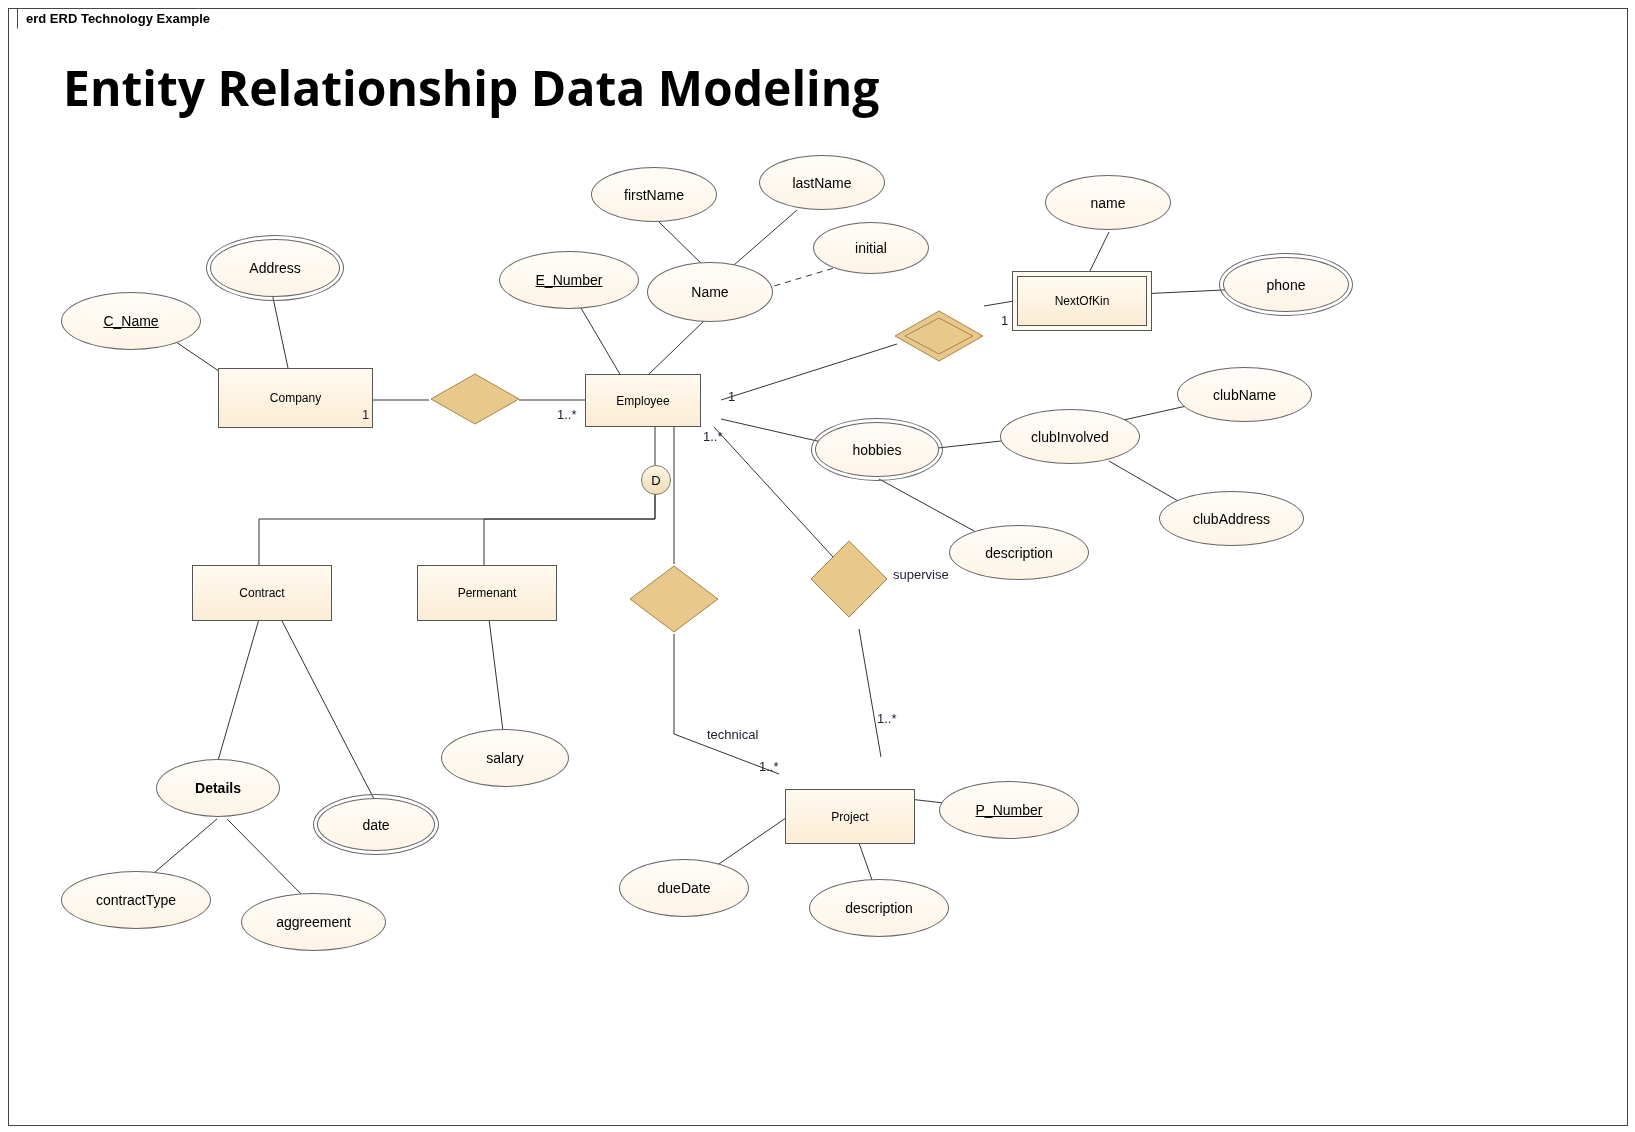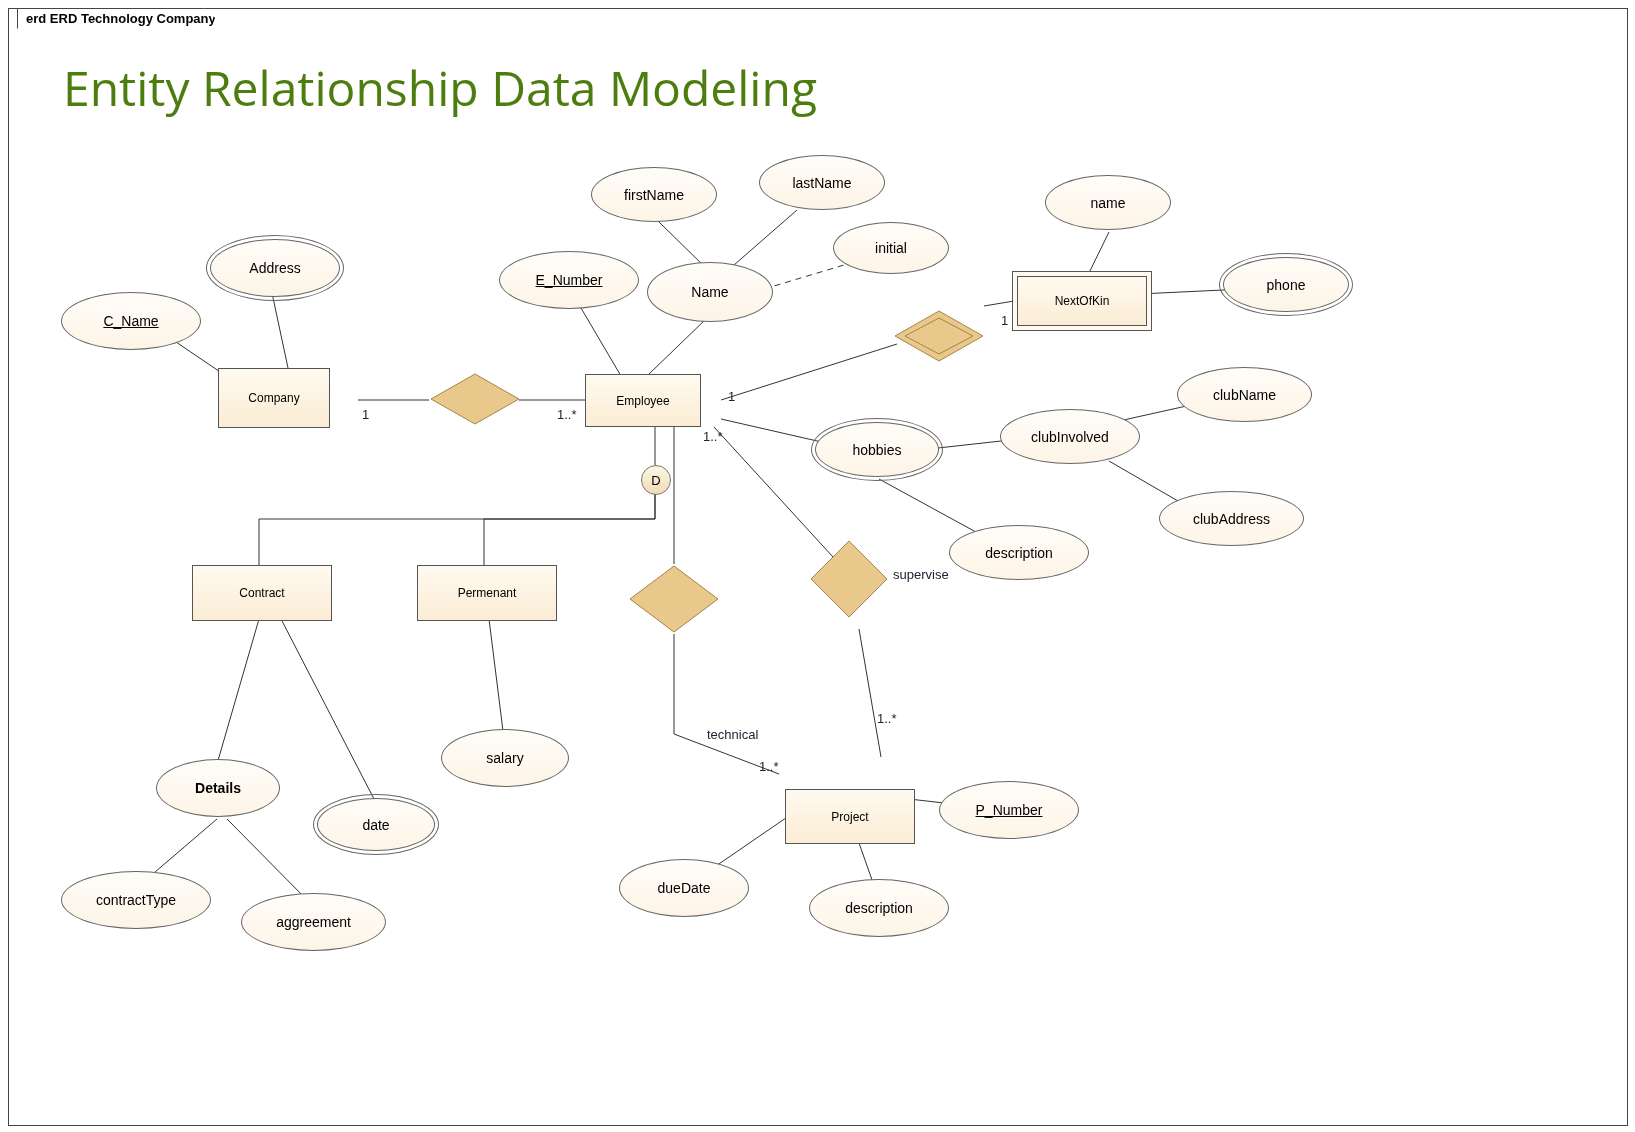--- a/index.html
+++ b/index.html
@@ -34,22 +34,22 @@
     font-weight: 600;
     padding: 2px 12px 2px 8px;
     clip-path: polygon(0 0, 88% 0, 100% 100%, 0 100%);
     z-index: 2;
   }
   .title {
     position: absolute;
     left: 54px;
     top: 46px;
     font-size: 48px;
-    font-weight: 400;
-    color: #4d7c0f;
+    font-weight: 700;
+    color: #000000;
     font-family: "Open Sans", "Segoe UI", Arial, sans-serif;
   }
   
   .entity {
     position: absolute;
     background: linear-gradient(#fffaf0, #fbecd4);
     border: 1px solid #555;
     text-align: center;
     font-size: 12px;
     display: flex;
@@ -113,21 +113,21 @@
     width: 1618px;
     height: 1116px;
     z-index: 1;
   }
 </style>
 </head>
 <body>
 
 <div class="page">
   <div class="frame">
-    <div class="tab">erd ERD Technology Company</div>
+    <div class="tab">erd ERD Technology Example</div>
     <div class="title">Entity Relationship Data Modeling</div>
 
     <svg class="lines">
       <g stroke="#333" stroke-width="1" fill="none">
 
         <line x1="142" y1="316" x2="223" y2="371"></line>
         <line x1="263" y1="284" x2="279" y2="359"></line>
 
         <line x1="349" y1="391" x2="420" y2="391"></line>
         <line x1="510" y1="391" x2="576" y2="391"></line>
@@ -195,21 +195,21 @@
           <polygon points="46,2 90,35 46,68 2,35" fill="#e9c88b" stroke="#a58445"></polygon>
         </svg>
     </div>
     <div class="diamond" style="left:800px; top:530px; width:80px; height:80px;">
       <svg viewBox="0 0 80 80">
           <polygon points="40,2 78,40 40,78 2,40" fill="#e9c88b" stroke="#a58445"></polygon>
         </svg>
     </div>
     <div class="dcircle" style="left:632px; top:456px;">D</div>
 
-    <div class="entity" style="left:209px; top:359px; width:112px; height:60px;text-align:right;">Company</div>
+    <div class="entity" style="left:209px; top:359px; width:155px; height:60px;text-align:right;">Company</div>
     <div class="entity" style="left:576px; top:365px; width:116px; height:53px;">Employee</div>
     <div class="entity" style="left:408px; top:556px; width:140px; height:56px;">Permenant</div>
     <div class="entity" style="left:183px; top:556px; width:140px; height:56px;">Contract</div>
     <div class="entity" style="left:776px; top:780px; width:130px; height:55px;">Project</div>
     <div class="entity weak" style="left:1008px; top:267px; width:130px; height:50px;">NextOfKin</div>
 
     <div class="attr" style="left:52px; top:283px; width:140px; height:58px;">
         <span class="uline">C_Name</span>
       </div>
     <div class="attr multi" style="left:201px; top:230px; width:130px; height:58px;">
@@ -221,21 +221,21 @@
       </div>
     <div class="attr" style="left:638px; top:253px; width:126px; height:60px;">
         <span>Name</span>
       </div>
     <div class="attr" style="left:582px; top:158px; width:126px; height:55px;">
         <span>firstName</span>
       </div>
     <div class="attr" style="left:750px; top:146px; width:126px; height:55px;">
         <span>lastName</span>
       </div>
-    <div class="attr" style="left:824px; top:213px; width:116px; height:52px;">
+    <div class="attr" style="left:804px; top:213px; width:116px; height:52px;">
         <span>initial</span>
       </div>
 
     <div class="attr" style="left:1036px; top:166px; width:126px; height:55px;">
         <span>name</span>
       </div>
     <div class="attr multi" style="left:1214px; top:248px; width:126px; height:55px;">
         <span>phone</span>
       </div>
 

